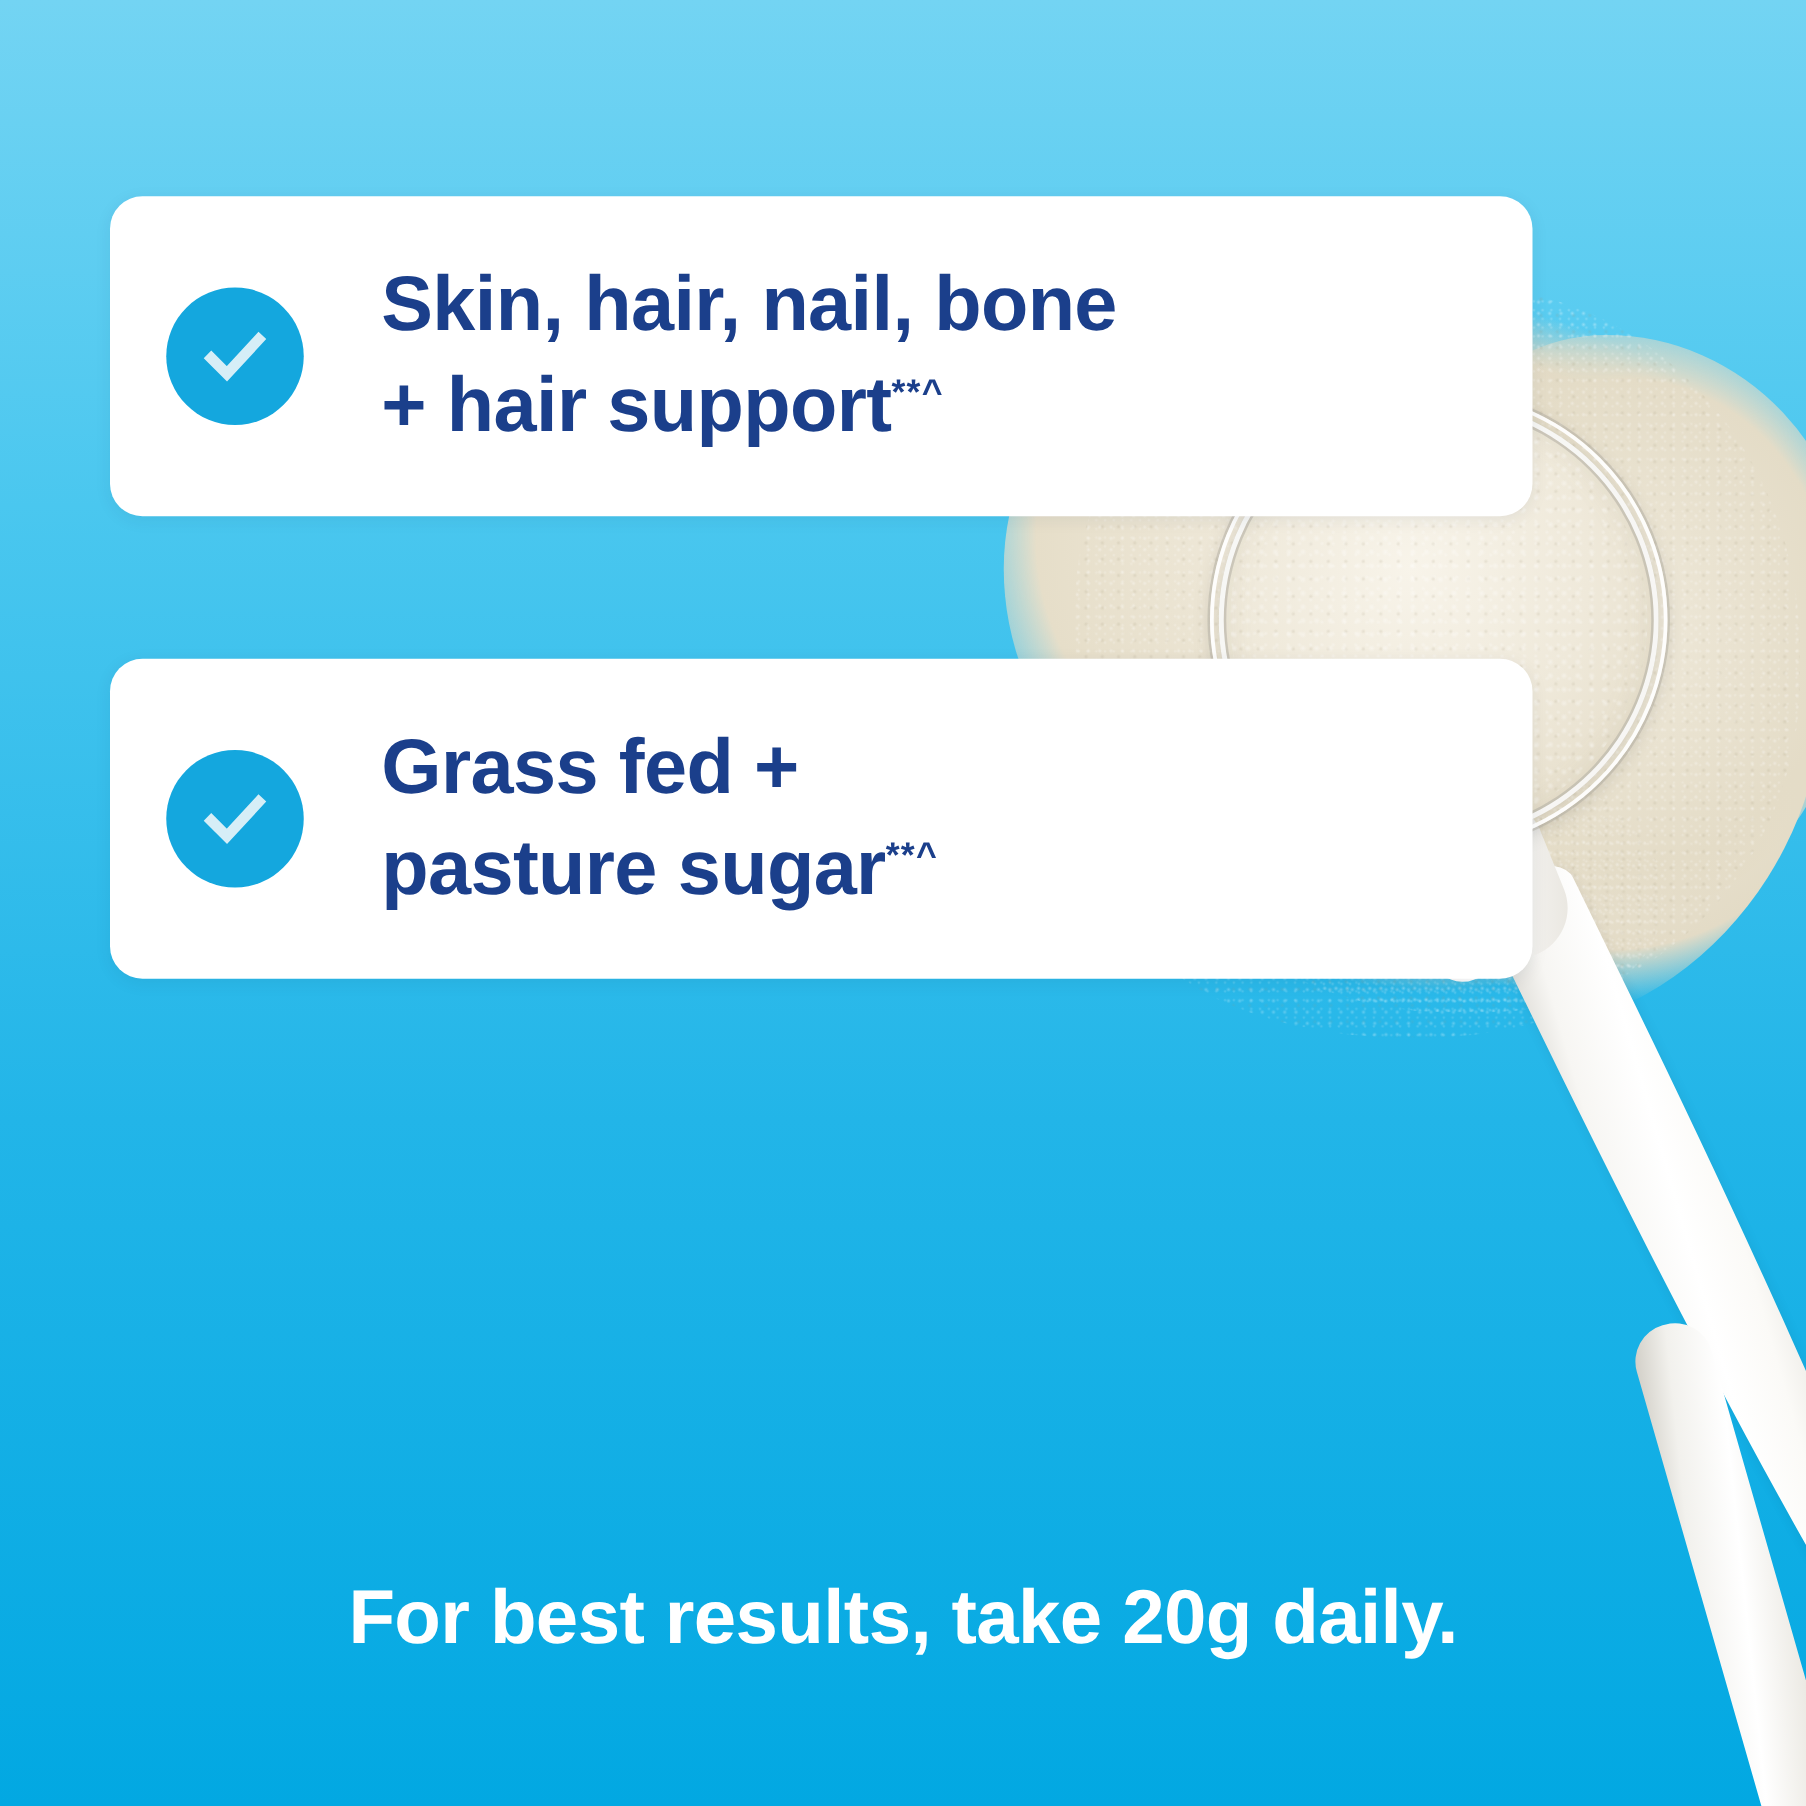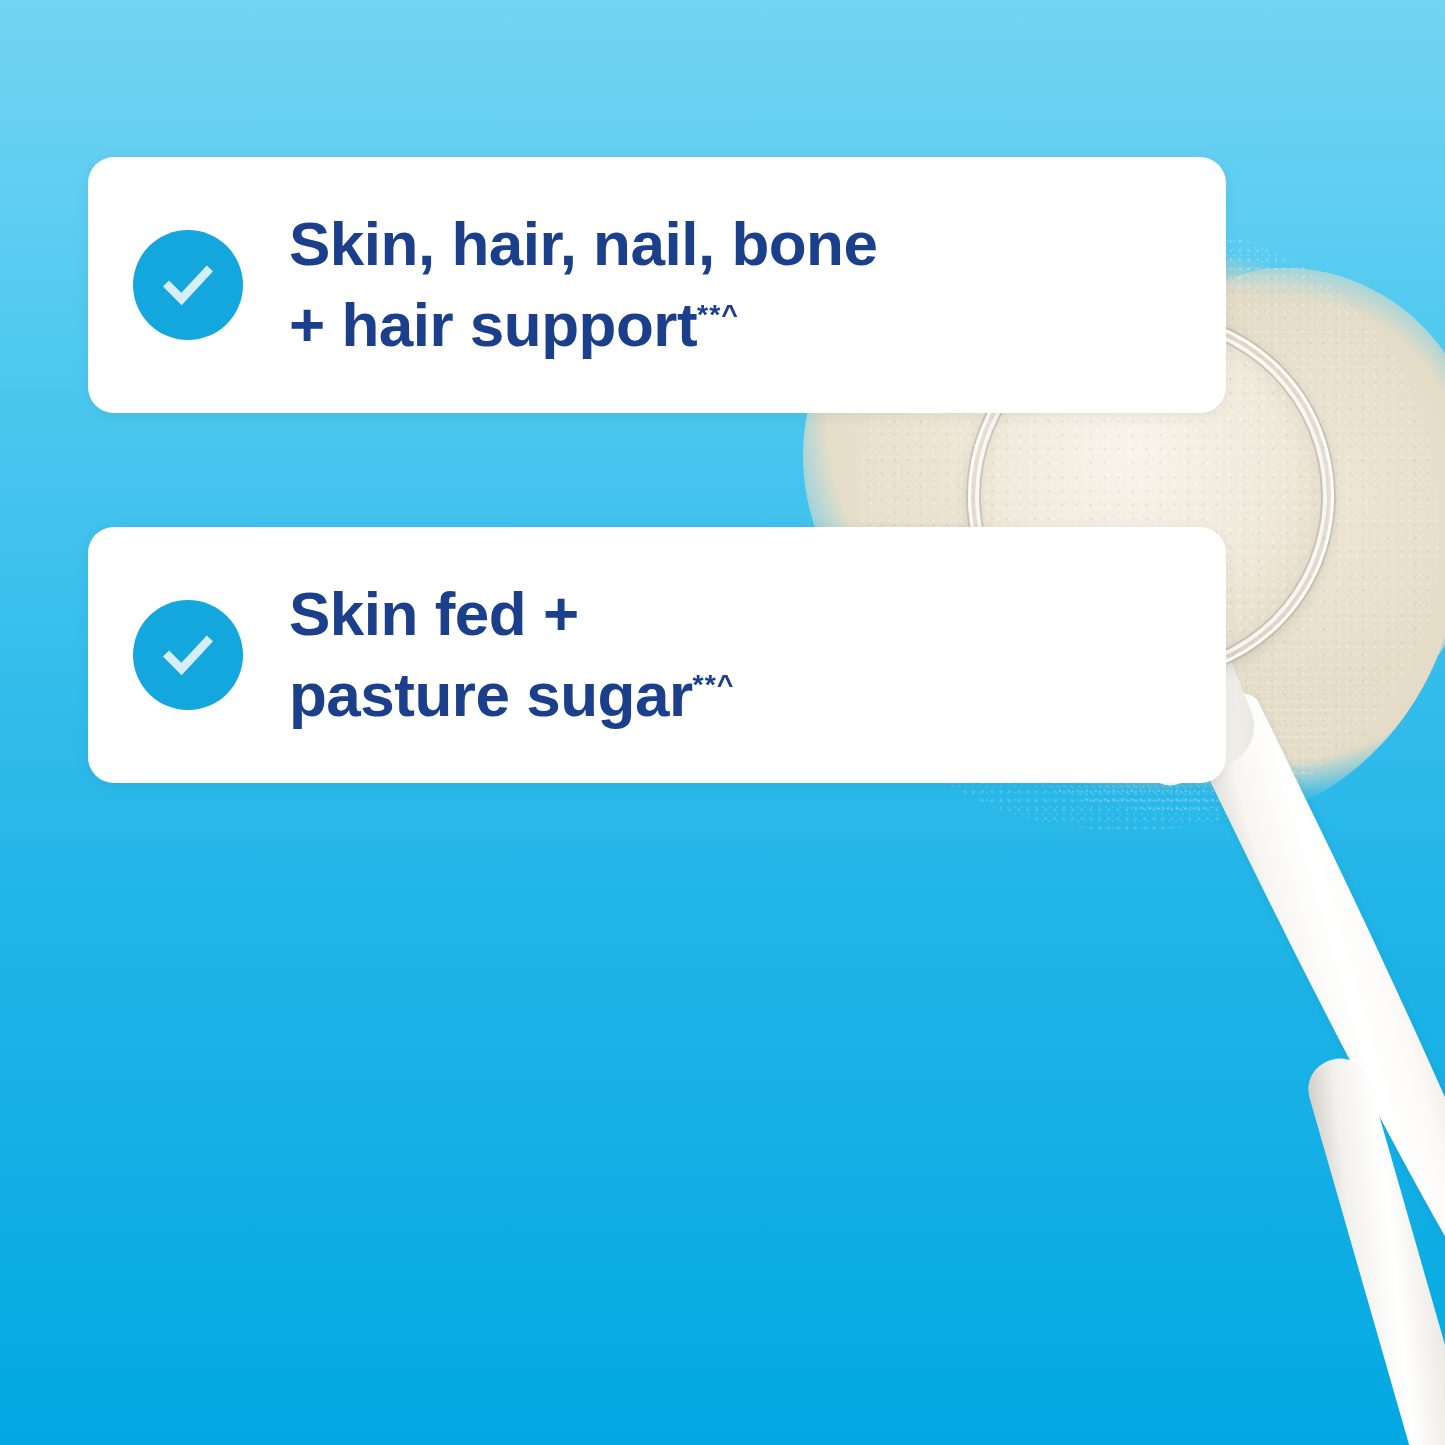--- a/index.html
+++ b/index.html
@@ -128,21 +128,21 @@
     flex:0 0 auto;
     width:110px; height:110px;
     margin-left:45px;
     border-radius:50%;
     background:#14a7de;
     display:flex; align-items:center; justify-content:center;
   }
   .check-circle svg{ width:60px; height:60px; display:block; }
 
   .card-text{
-    margin-left:46px;
+    margin-left:62px;
     color:#1b3f8b;
     font-weight:700;
     font-size:62px;
     line-height:1.30;
     letter-spacing:-0.5px;
   }
   .card-text sup{
     font-size:.46em;
     vertical-align:super;
     line-height:0;
@@ -189,20 +189,21 @@
     </div>
   </div>
 
   <div class="card" id="card-2">
     <div class="check-circle">
       <svg viewBox="0 0 24 24" aria-hidden="true">
         <path d="M4.4 12.6 L9.4 17.6 L19.6 6.6" fill="none" stroke="#d6eef7" stroke-width="3.4" stroke-linecap="square" stroke-linejoin="miter"></path>
       </svg>
     </div>
     <div class="card-text">
-      <div>Skin fed +</div>
+      <div>Grass fed +</div>
       <div><span>pasture sugar</span><sup>**^</sup></div>
     </div>
   </div>
 
 
+  <div id="tagline">For best results, take 20g daily.</div>
 
 </div>
 
 </body></html>

